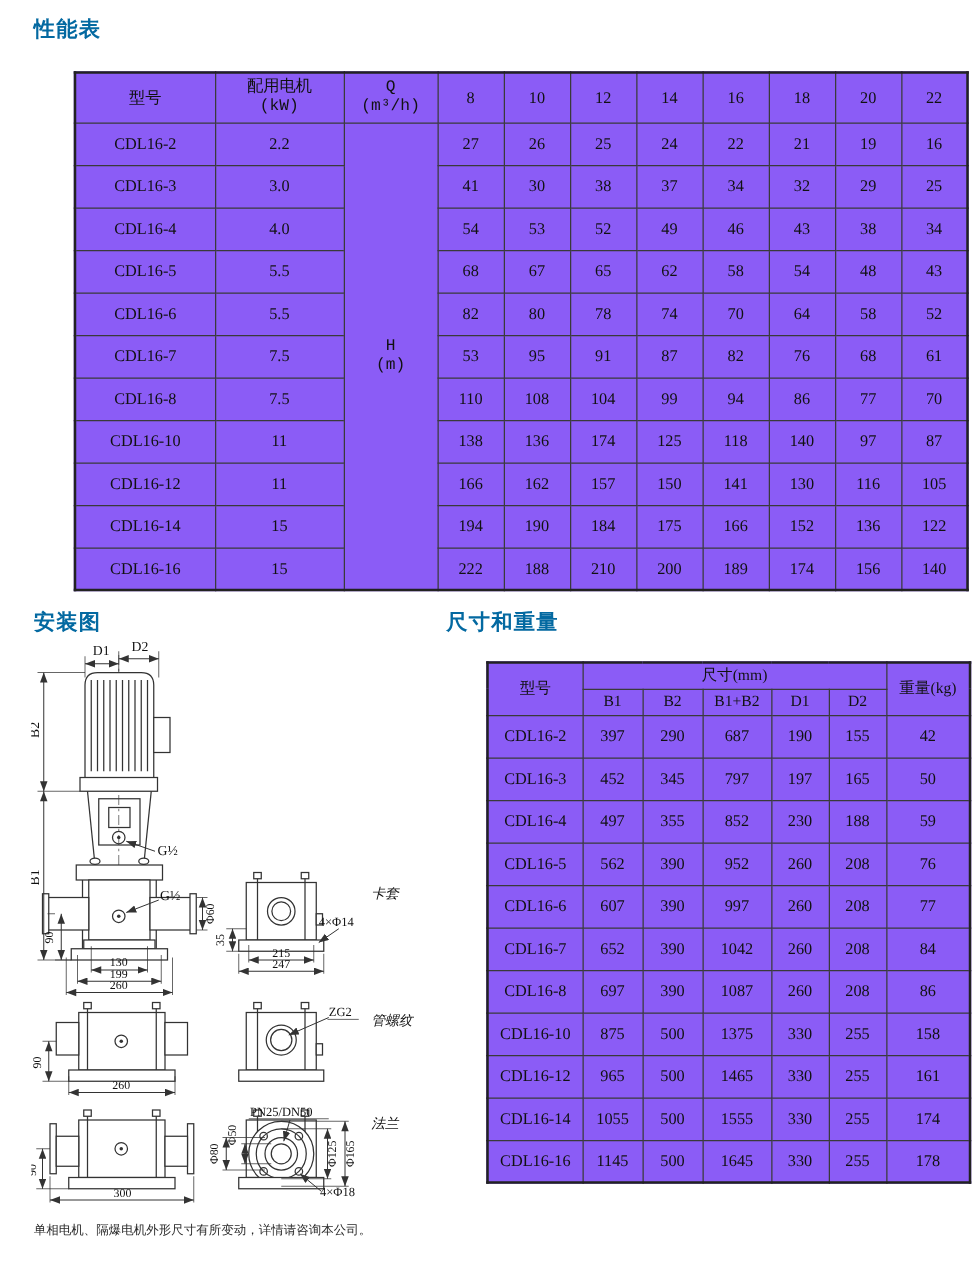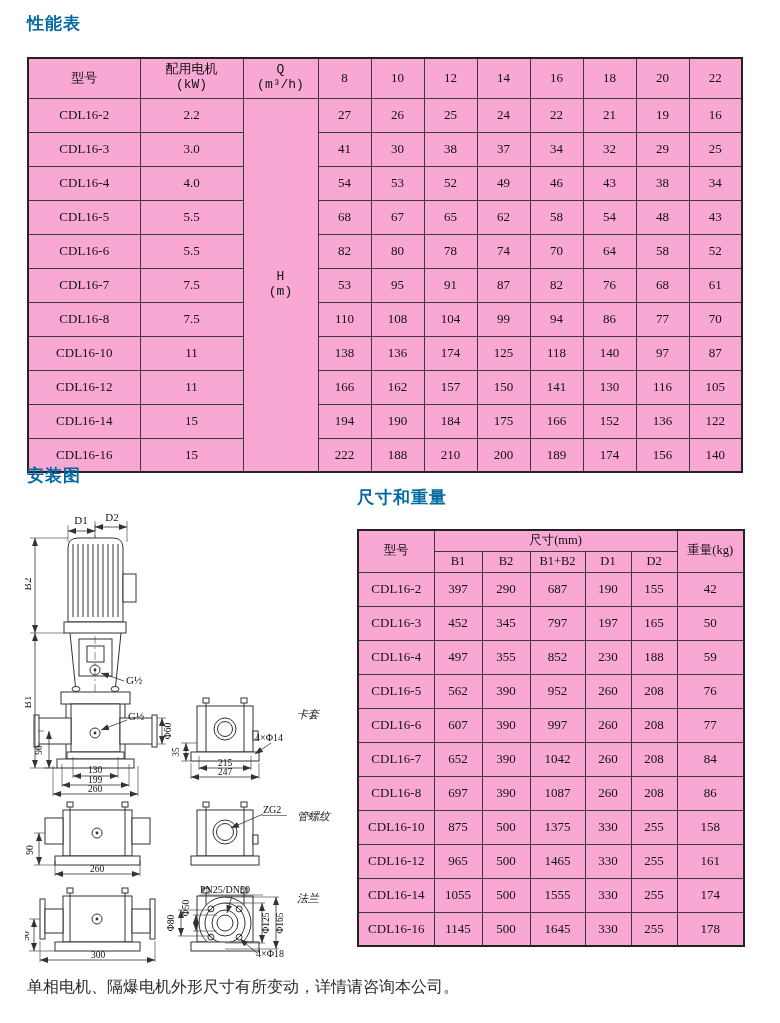--- a/index.html
+++ b/index.html
@@ -5,43 +5,43 @@
   html,body{margin:0;padding:0;}
   body{
     width:780px;height:1023px;background:#ffffff;position:relative;
     font-family:"Liberation Serif",serif;color:#111;overflow:hidden;
   }
   .sec-title{
     position:absolute;font-family:"Liberation Sans",sans-serif;
     font-weight:bold;font-size:17px;color:#0369a1;letter-spacing:1px;
   }
   #perf-title{left:27px;top:12px;}
-  #install-title{left:27px;top:464px;}
+  #install-title{left:27px;top:486px;}
   #dims-title{left:357px;top:486px;}
 
-  table{border-collapse:collapse;table-layout:fixed;position:absolute;background:#f9a8d4;}
+  table{border-collapse:collapse;table-layout:fixed;position:absolute;background:#8b5cf6;margin-left:32px;}
   th,td{
     border:1px solid #3a3a3a;text-align:center;vertical-align:middle;
     font-family:"Liberation Serif",serif;font-size:13px;font-weight:normal;
     color:#111;padding:0;line-height:1.25;
   }
   table.tbl{border:2px solid #222;}
 
   #perf-table{left:27px;top:57px;width:716px;}
   #perf-table thead tr{height:40px;}
   #perf-table tbody tr{height:34px;}
   #dims-table{left:357px;top:529px;width:386px;}
   #dims-table thead tr{height:21px;}
   #dims-table tbody tr{height:34px;}
   #dims-table thead th{font-size:12.5px;}
   .unit-stack div{line-height:1.15;font-family:Liberation Mono, monospace;}
 
   #footer-note{
     position:absolute;left:27px;top:977px;
-    font-family:Liberation Sans, sans-serif;font-size:16px;color:#2a2a2a;
+    font-family:Liberation Sans, sans-serif;font-size:10px;color:#2a2a2a;
   }
 
   #diagram{position:absolute;left:25px;top:512px;}
   .ln{stroke:#333;fill:none;stroke-width:1;}
   .fil{stroke:#333;fill:#fff;stroke-width:1;}
   .dim{stroke:#333;stroke-width:0.8;fill:none;marker-start:url(#as);marker-end:url(#ae);}
   .ldr{stroke:#333;stroke-width:0.8;fill:none;marker-end:url(#ae);}
   .ext{stroke:#333;stroke-width:0.6;fill:none;}
   .cl{stroke:#666;stroke-width:0.7;stroke-dasharray:8 3 2 3;fill:none;}
   #diagram text{fill:#111;font-family:"Liberation Serif",serif;}

